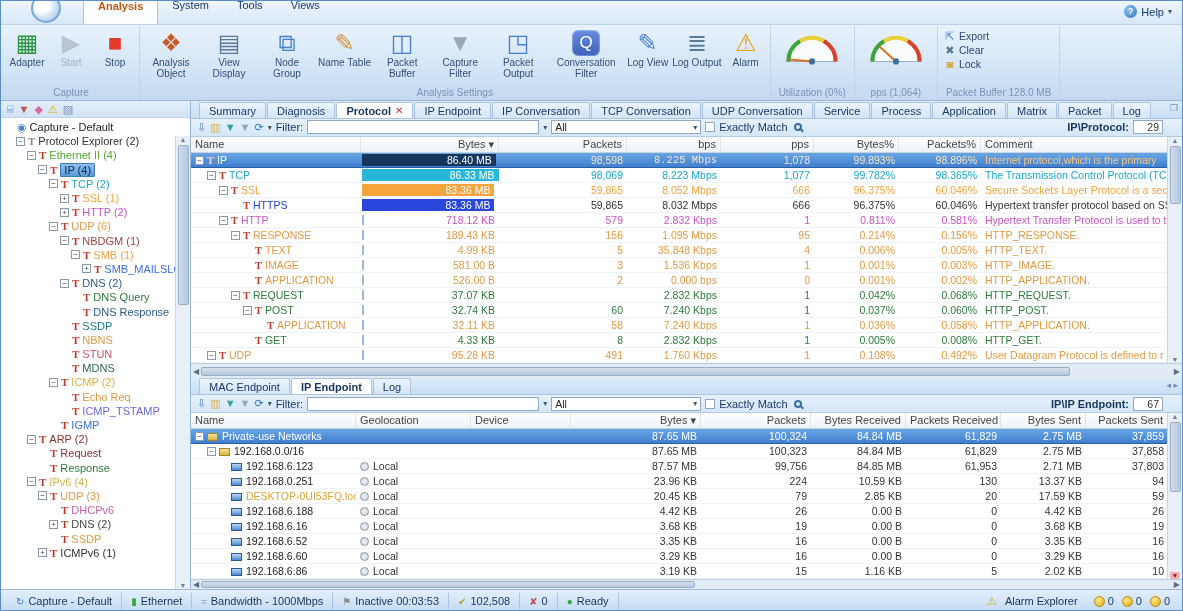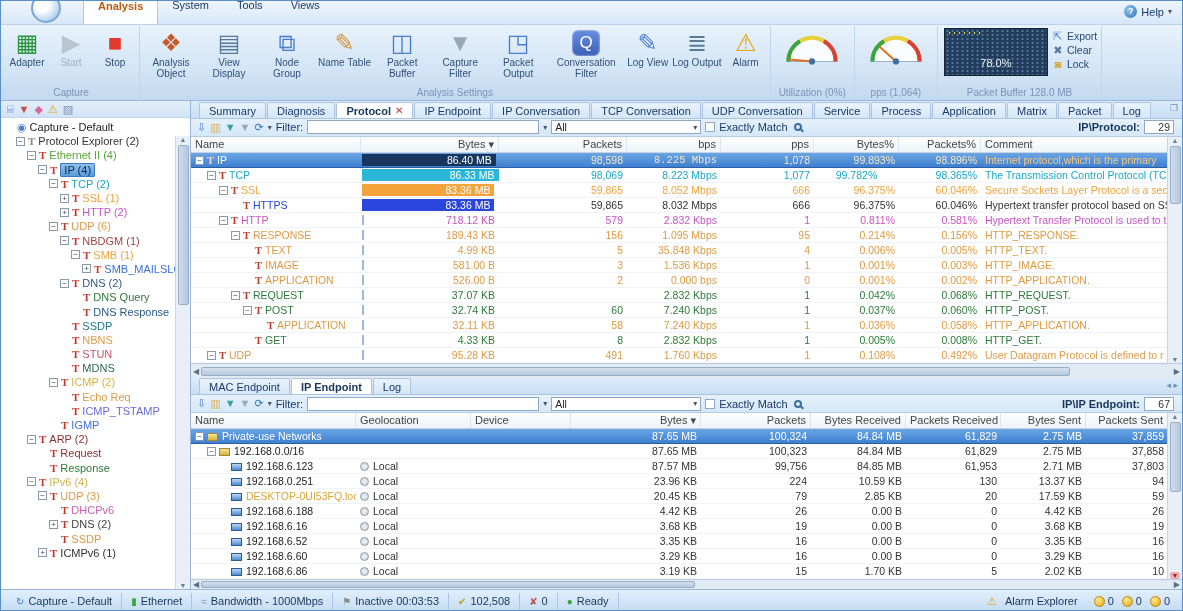--- a/index.html
+++ b/index.html
@@ -64,21 +64,21 @@
 
   
   .filterbar { height:18px; background:linear-gradient(#e6f0fb,#d5e7f8); border-bottom:1px solid #b5cce6; display:flex; align-items:center; gap:4px; padding:0 6px; font-size:11px; color:#1a3a6a; position:relative; }
   .ficon { font-size:11px; line-height:13px; }
   .finput { height:14px; background:#fff; border:1px solid #8fa8c8; width:232px; }
   .fcombo { height:14px; background:#fff; border:1px solid #8fa8c8; width:150px; font-size:10.5px; padding:0 3px; color:#222; display:flex; align-items:center; justify-content:space-between; }
   .caret { font-size:8px; color:#456; }
   .fcheck { width:10px; height:10px; border:1px solid #8fa8c8; background:#fff; }
   .mag { width:8px; height:8px; border:2px solid #3a6fa0; border-radius:50%; position:relative; margin-left:2px; }
   .mag::after { content:''; position:absolute; width:5px; height:2px; background:#3a6fa0; transform:rotate(45deg); right:-4px; bottom:-2px; }
-  .counterbox { position:absolute; right:8px; display:flex; align-items:center; gap:4px; }
+  .counterbox { position:absolute; right:19px; display:flex; align-items:center; gap:4px; }
   .counterlabel { font-weight:bold; color:#17365d; font-size:11px; }
   .countervalue { background:#fff; border:1px solid #8fa8c8; min-width:30px; height:14px; font-size:10.5px; text-align:right; padding:0 3px; color:#333; line-height:13px; }
 
   
   .thead { display:flex; background:linear-gradient(#fdfefe,#eef3f9); border-bottom:1px solid #c5d3e2; font-size:11px; color:#444; }
   .th { padding:1px 4px; border-right:1px solid #dde5ee; white-space:nowrap; overflow:hidden; }
   .th.r { text-align:right; }
   .trow { display:flex; height:15px; line-height:15px; font-size:10.5px; border-bottom:1px solid #f0f3f7; background:#fff; white-space:nowrap; }
   .trow.selected { background:linear-gradient(#6aa6e4,#3f7fd0); border-bottom:1px solid #2a5fa8; }
   .td { padding:0 4px; overflow:hidden; white-space:nowrap; }
@@ -211,24 +211,20 @@
             <path d="M 18.6 12.2 A 22.8 22.8 0 0 1 41.4 12.2" fill="none" stroke="#e8d23a" stroke-width="4"></path>
             <path d="M 41.4 12.2 A 22.8 22.8 0 0 1 52.8 32" fill="none" stroke="#d84030" stroke-width="4"></path>
             <line x1="30" y1="32" x2="13.7" y2="17.3" stroke="#e07020" stroke-width="2"></line>
             <circle cx="30" cy="32" r="3" fill="#3a6fa0"></circle>
           </svg>
         </div>
         <div class="rgroup-caption">pps (1,064)</div>
       </div>
       <div class="rgroup">
         <div class="rgroup-body" id="buffer-body">
-          <div id="buffer-display">
-            <div id="buffer-dots"></div>
-            <div id="buffer-value">78.0%</div>
-          </div>
           <div id="buffer-btns">
             <div class="miniBtn">
               <span class="mi" style="color: rgb(74, 127, 208);">⇱</span>
               <span>Export</span>
             </div>
             <div class="miniBtn">
               <span class="mi" style="color: rgb(90, 122, 154);">✖</span>
               <span>Clear</span>
             </div>
             <div class="miniBtn">
@@ -506,21 +502,21 @@
               <div class="td" style="width: 187px; color: rgb(245, 201, 133);">Internet protocol,which is the primary </div>
             </div>
             <div class="trow">
               <div class="td" style="width: 170px; padding-left: 16px;"><span class="texp2">−</span><span class="picon">T</span><span style="color: rgb(27, 167, 201);">TCP</span></div>
               <div class="td bytes-cell" style="width: 138px;">
                 <div class="bar" style="width: 99%; background: rgb(42, 182, 216);">86.33 MB</div>
               </div>
               <div class="td r" style="width: 128px; color: rgb(27, 167, 201);">98,069</div>
               <div class="td r" style="width: 94px; color: rgb(27, 167, 201);">8.223 Mbps</div>
               <div class="td r" style="width: 93px; color: rgb(27, 167, 201);">1,077</div>
-              <div class="td r" style="width: 85px; color: rgb(27, 167, 201); text-align: center;">99.782%</div>
+              <div class="td r" style="width: 85px; color: rgb(27, 167, 201);">99.782%</div>
               <div class="td r" style="width: 82px; color: rgb(27, 167, 201);">98.365%</div>
               <div class="td" style="width: 187px; color: rgb(27, 167, 201);">The Transmission Control Protocol (TCP</div>
             </div>
             <div class="trow">
               <div class="td" style="width: 170px; padding-left: 28px;"><span class="texp2">−</span><span class="picon">T</span><span style="color: rgb(237, 163, 63);">SSL</span></div>
               <div class="td bytes-cell" style="width: 138px;">
                 <div class="bar" style="width: 96%; background: rgb(245, 163, 59);">83.36 MB</div>
               </div>
               <div class="td r" style="width: 128px; color: rgb(237, 163, 63);">59,865</div>
               <div class="td r" style="width: 94px; color: rgb(237, 163, 63);">8.052 Mbps</div>
@@ -829,21 +825,21 @@
               <div class="td r" style="width: 95px; color: rgb(51, 51, 51);">0</div>
               <div class="td r" style="width: 85px; color: rgb(51, 51, 51);">3.29 KB</div>
               <div class="td r" style="width: 82px; color: rgb(51, 51, 51);">16</div>
             </div>
             <div class="trow">
               <div class="td" style="width: 165px; padding-left: 28px;"><span class="tsp2"></span><span class="hosticon"></span><span style="color: rgb(34, 34, 34);">192.168.6.86</span></div>
               <div class="td" style="width: 115px;"><span class="geoicon"></span><span style="color: rgb(51, 51, 51);">Local</span></div>
               <div class="td" style="width: 100px;"></div>
               <div class="td r" style="width: 130px; color: rgb(51, 51, 51);">3.19 KB</div>
               <div class="td r" style="width: 110px; color: rgb(51, 51, 51);">15</div>
-              <div class="td r" style="width: 95px; color: rgb(51, 51, 51);">1.70 KB</div>
+              <div class="td r" style="width: 95px; color: rgb(51, 51, 51);">1.16 KB</div>
               <div class="td r" style="width: 95px; color: rgb(51, 51, 51);">5</div>
               <div class="td r" style="width: 85px; color: rgb(51, 51, 51);">2.02 KB</div>
               <div class="td r" style="width: 82px; color: rgb(51, 51, 51);">10</div>
             </div>
           </div>
         <div class="vscroll" id="ep-vscroll" style="right:0; top:0; bottom:0;">
             <span>▲</span>
             <div class="vthumb" style="height:70px;margin-top:2px;"></div>
             <span style="margin-top:auto;background:#f2aeb4;border-radius:2px;padding:0 2px;color:#8a2a30;">▼</span>
           </div>

